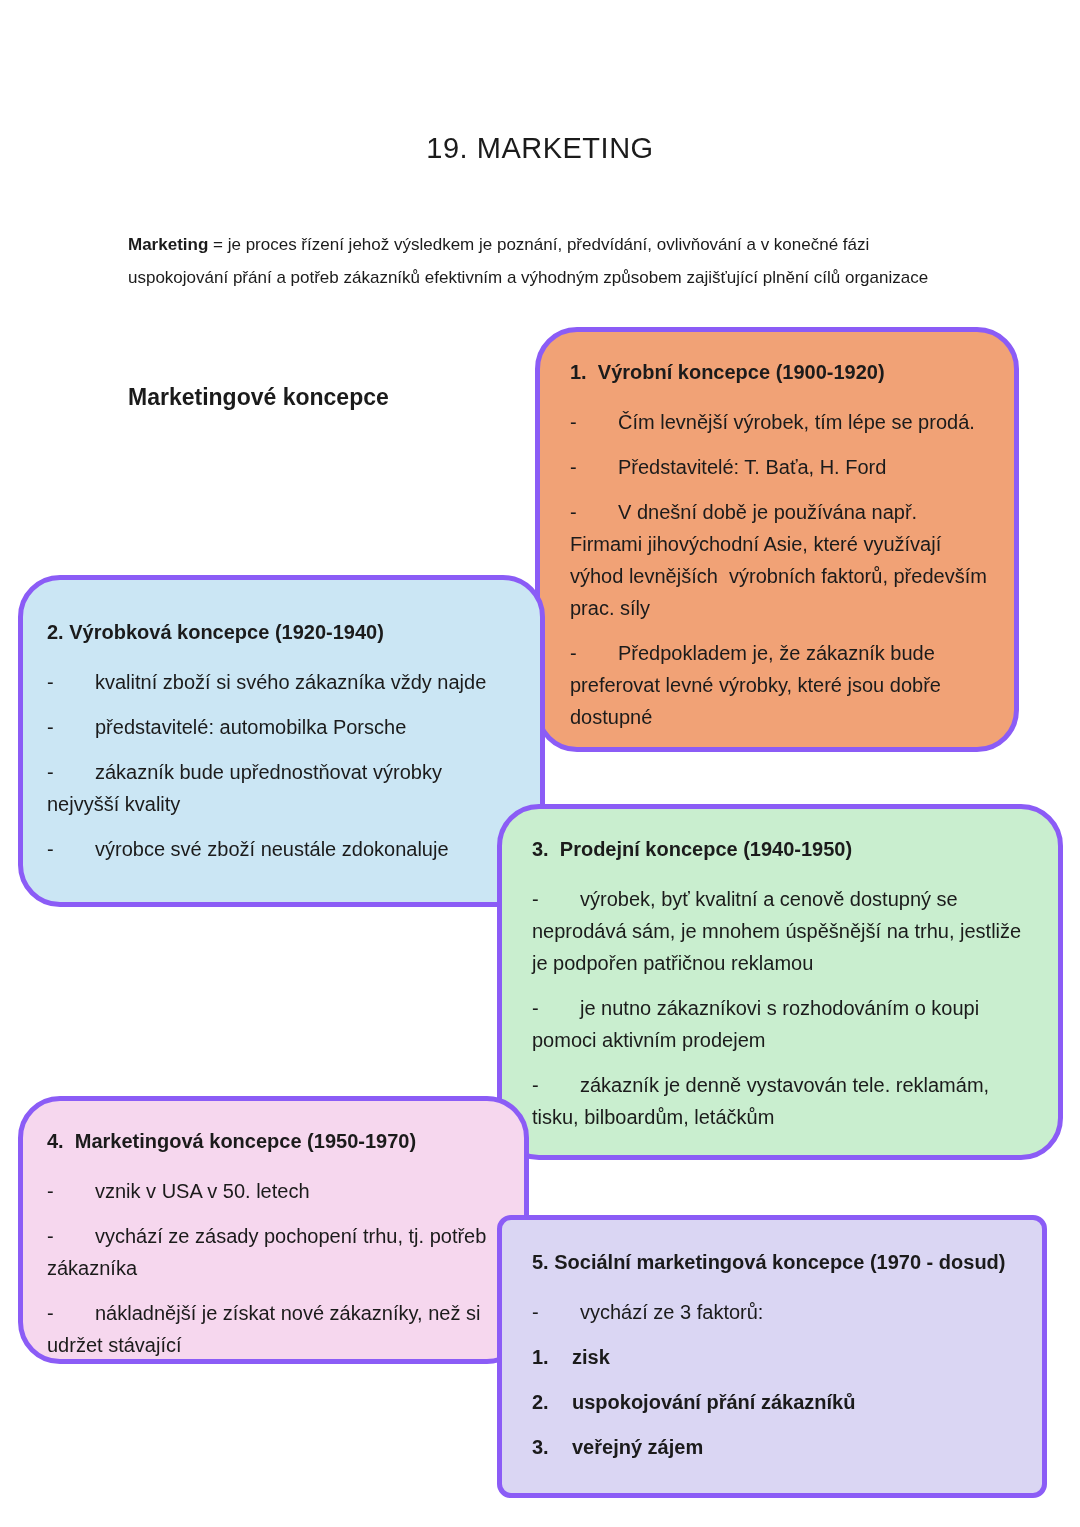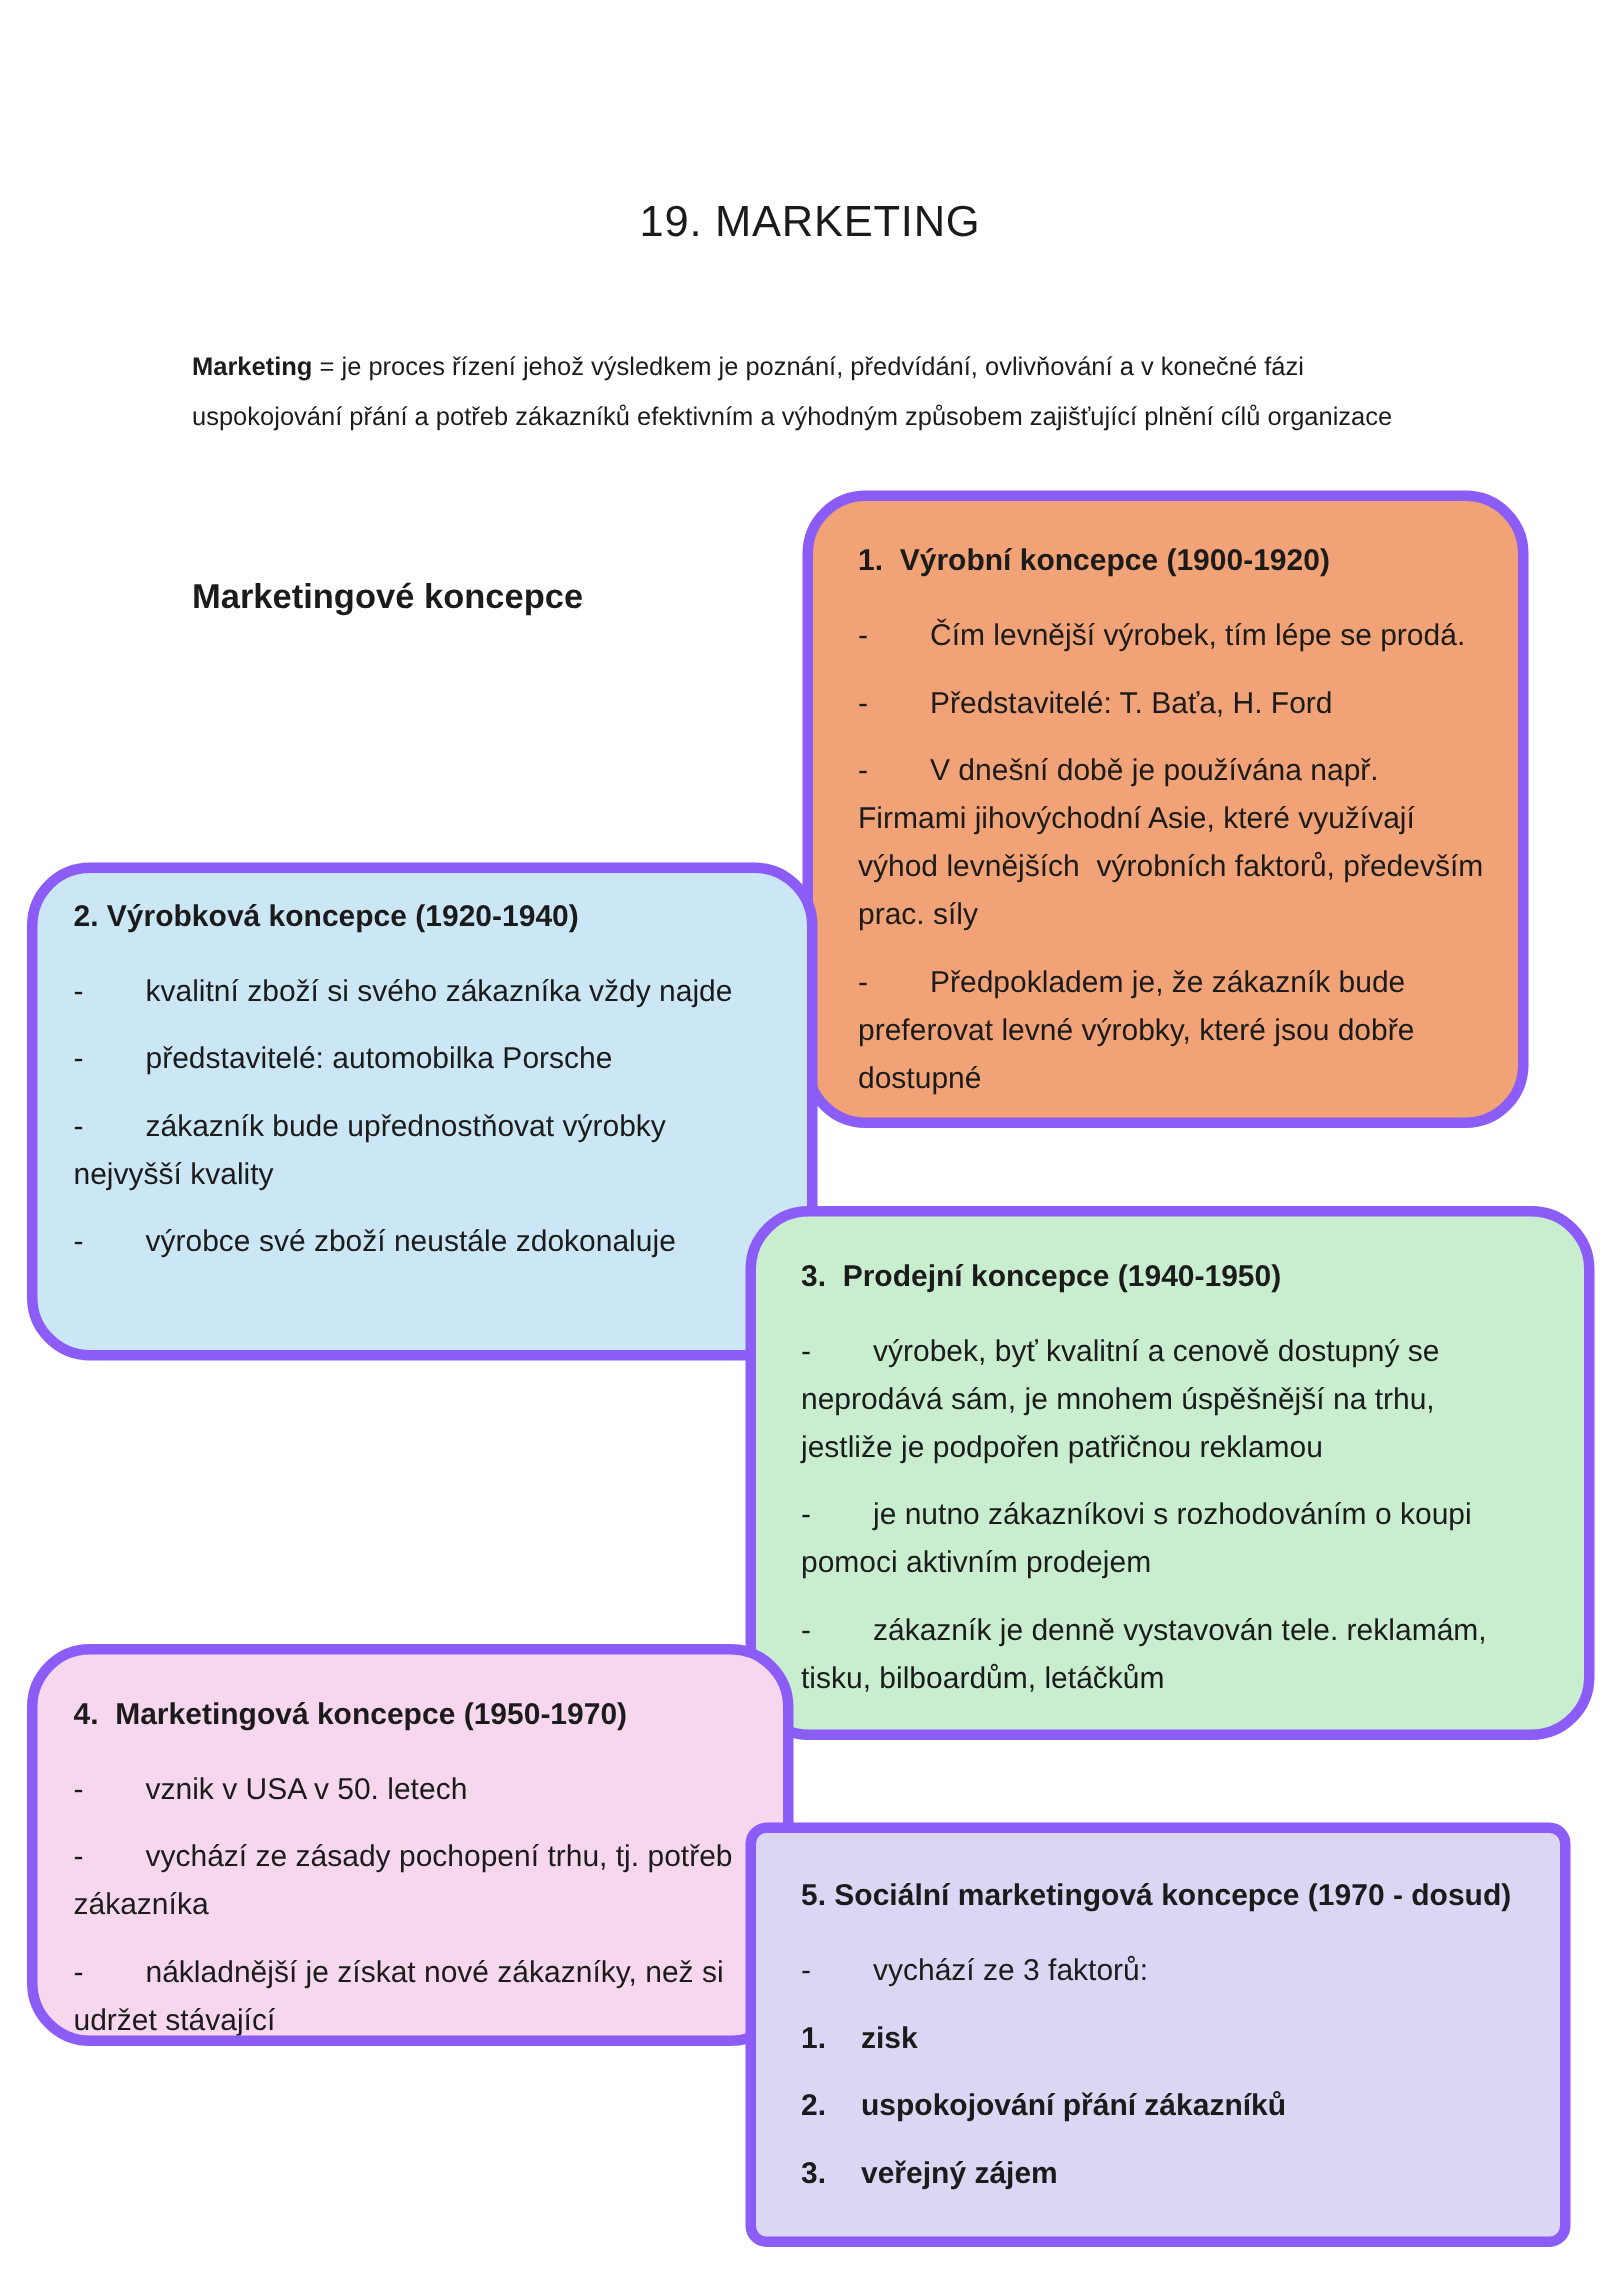--- a/index.html
+++ b/index.html
@@ -39,21 +39,21 @@
     .section-heading {
       position: absolute;
       left: 128px;
       top: 384px;
       font-size: 23px;
       font-weight: bold;
     }
 
     .box {
       position: absolute;
-      border: 7px solid #8b5cf6;
+      border: 5px solid #8b5cf6;
       border-radius: 42px;
       font-size: 20px;
       line-height: 32px;
       overflow: hidden;
     }
     .box-title {
       font-weight: bold;
       margin-bottom: 18px;
       white-space: pre; 
     }
@@ -64,21 +64,21 @@
     }
     .num {
       display: inline-block;
       width: 40px;
       font-weight: bold;
     }
     .btext { white-space: pre-wrap; }
     .bold-item .btext { font-weight: bold; }
 
     .box1 { left: 535px; top: 327px;  width: 484px; height: 425px; padding: 24px 20px 18px 30px; }
-    .box2 { left: 18px;  top: 575px;  width: 527px; height: 332px; padding: 13px 24px 18px 24px; }
+    .box2 { left: 18px;  top: 575px;  width: 527px; height: 332px; padding: 36px 24px 18px 24px; }
     .box3 { left: 497px; top: 804px;  width: 566px; height: 356px; padding: 24px 34px 18px 30px; }
     .box4 { left: 18px;  top: 1096px; width: 511px; height: 268px; padding: 24px 22px 18px 24px; }
     .box5 { left: 497px; top: 1215px; width: 550px; height: 283px; padding: 26px 14px 18px 30px; }
   </style>
 </head>
 <body>
 
 <div class="page">
 
   <h1 class="doc-title">19. MARKETING</h1>

